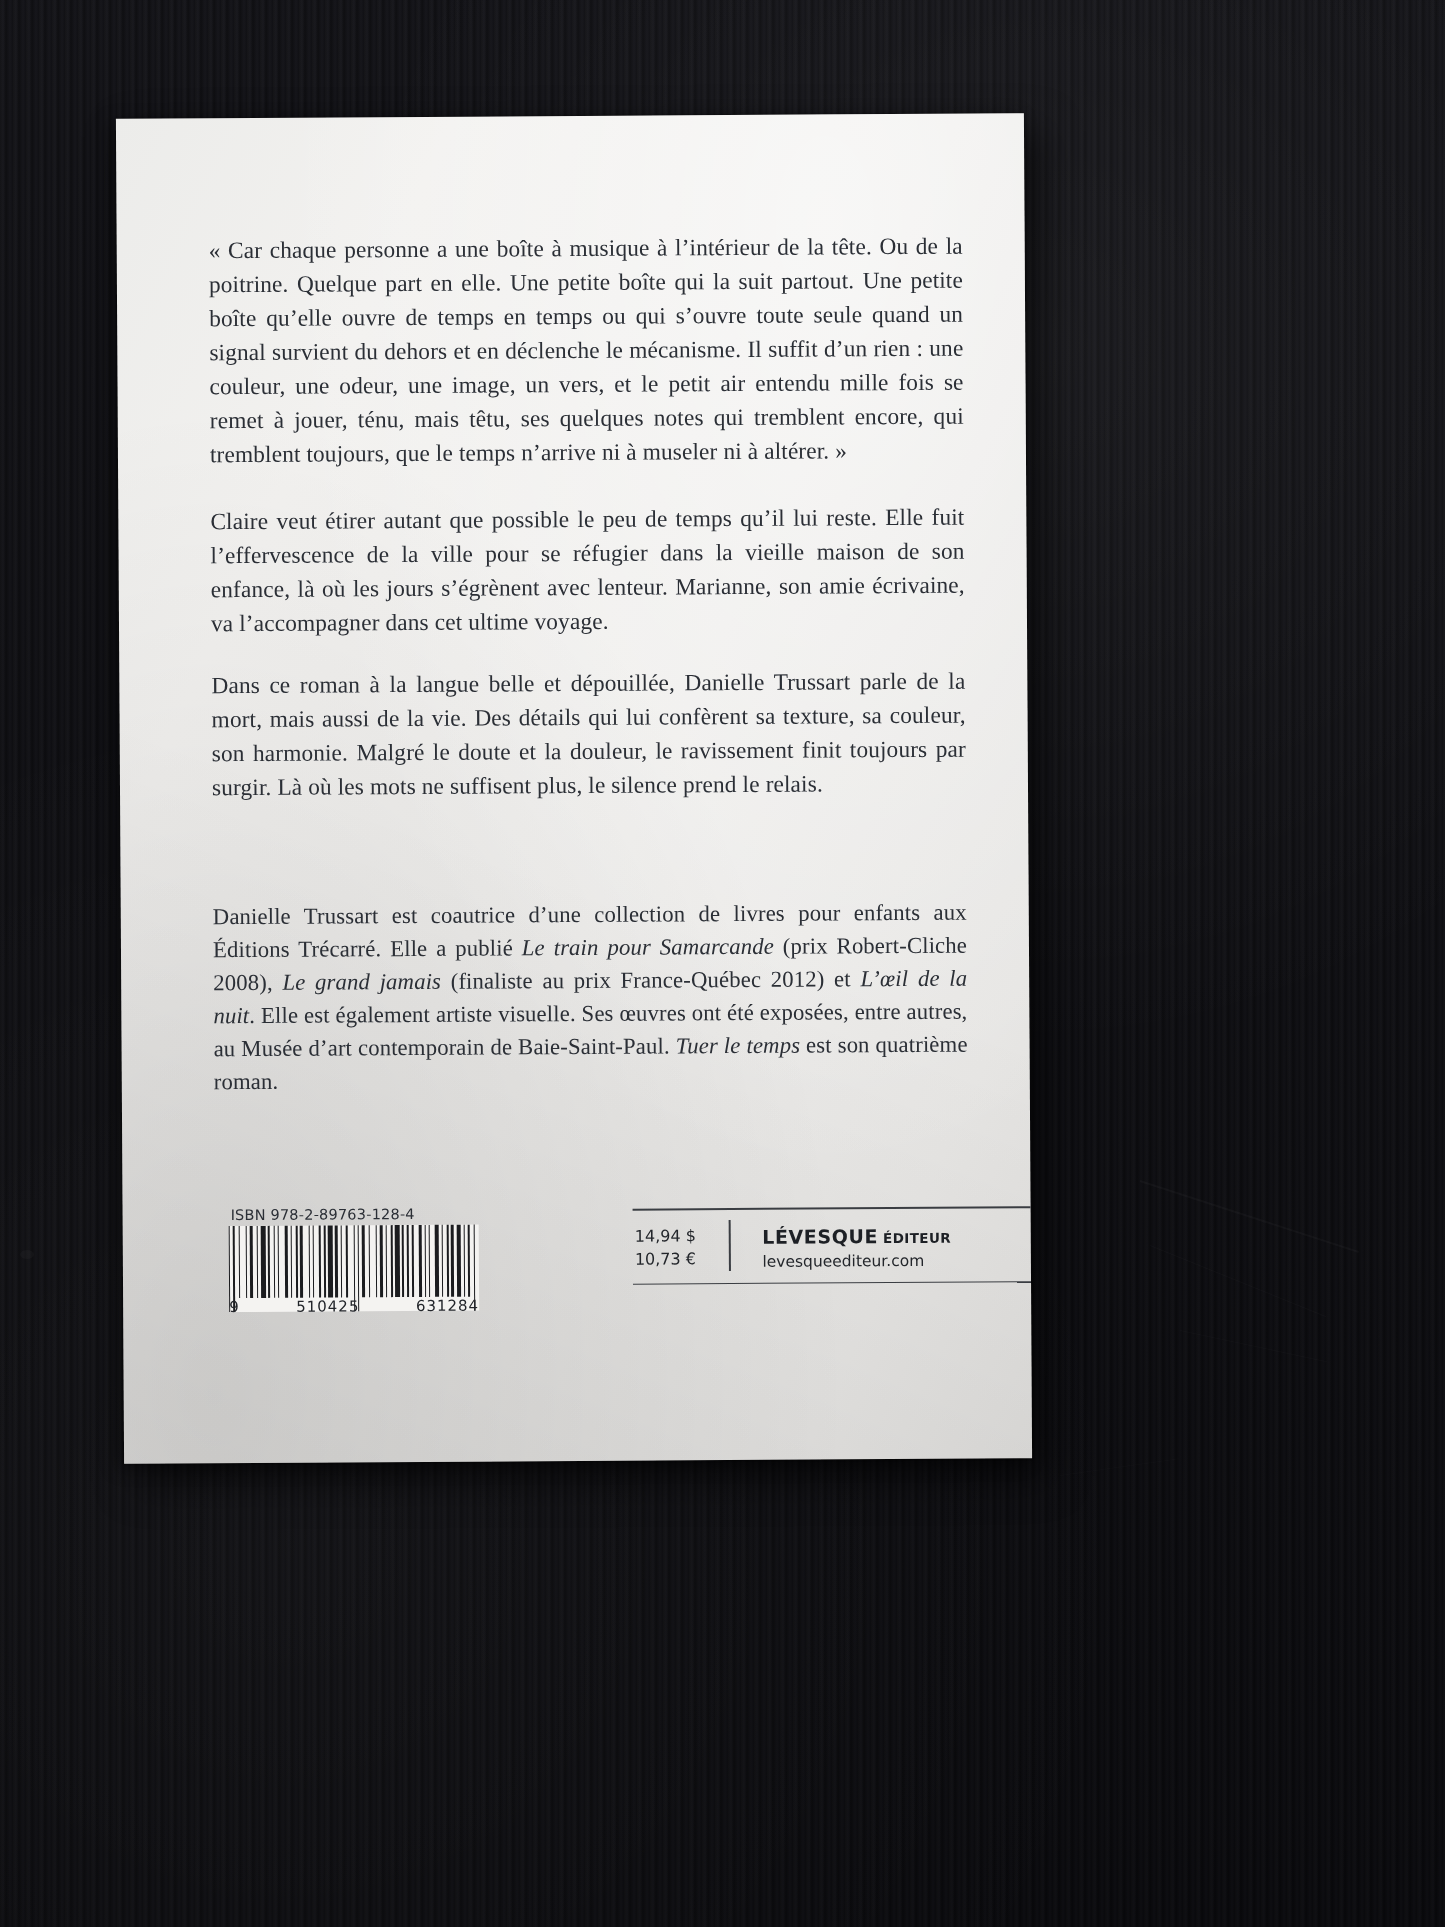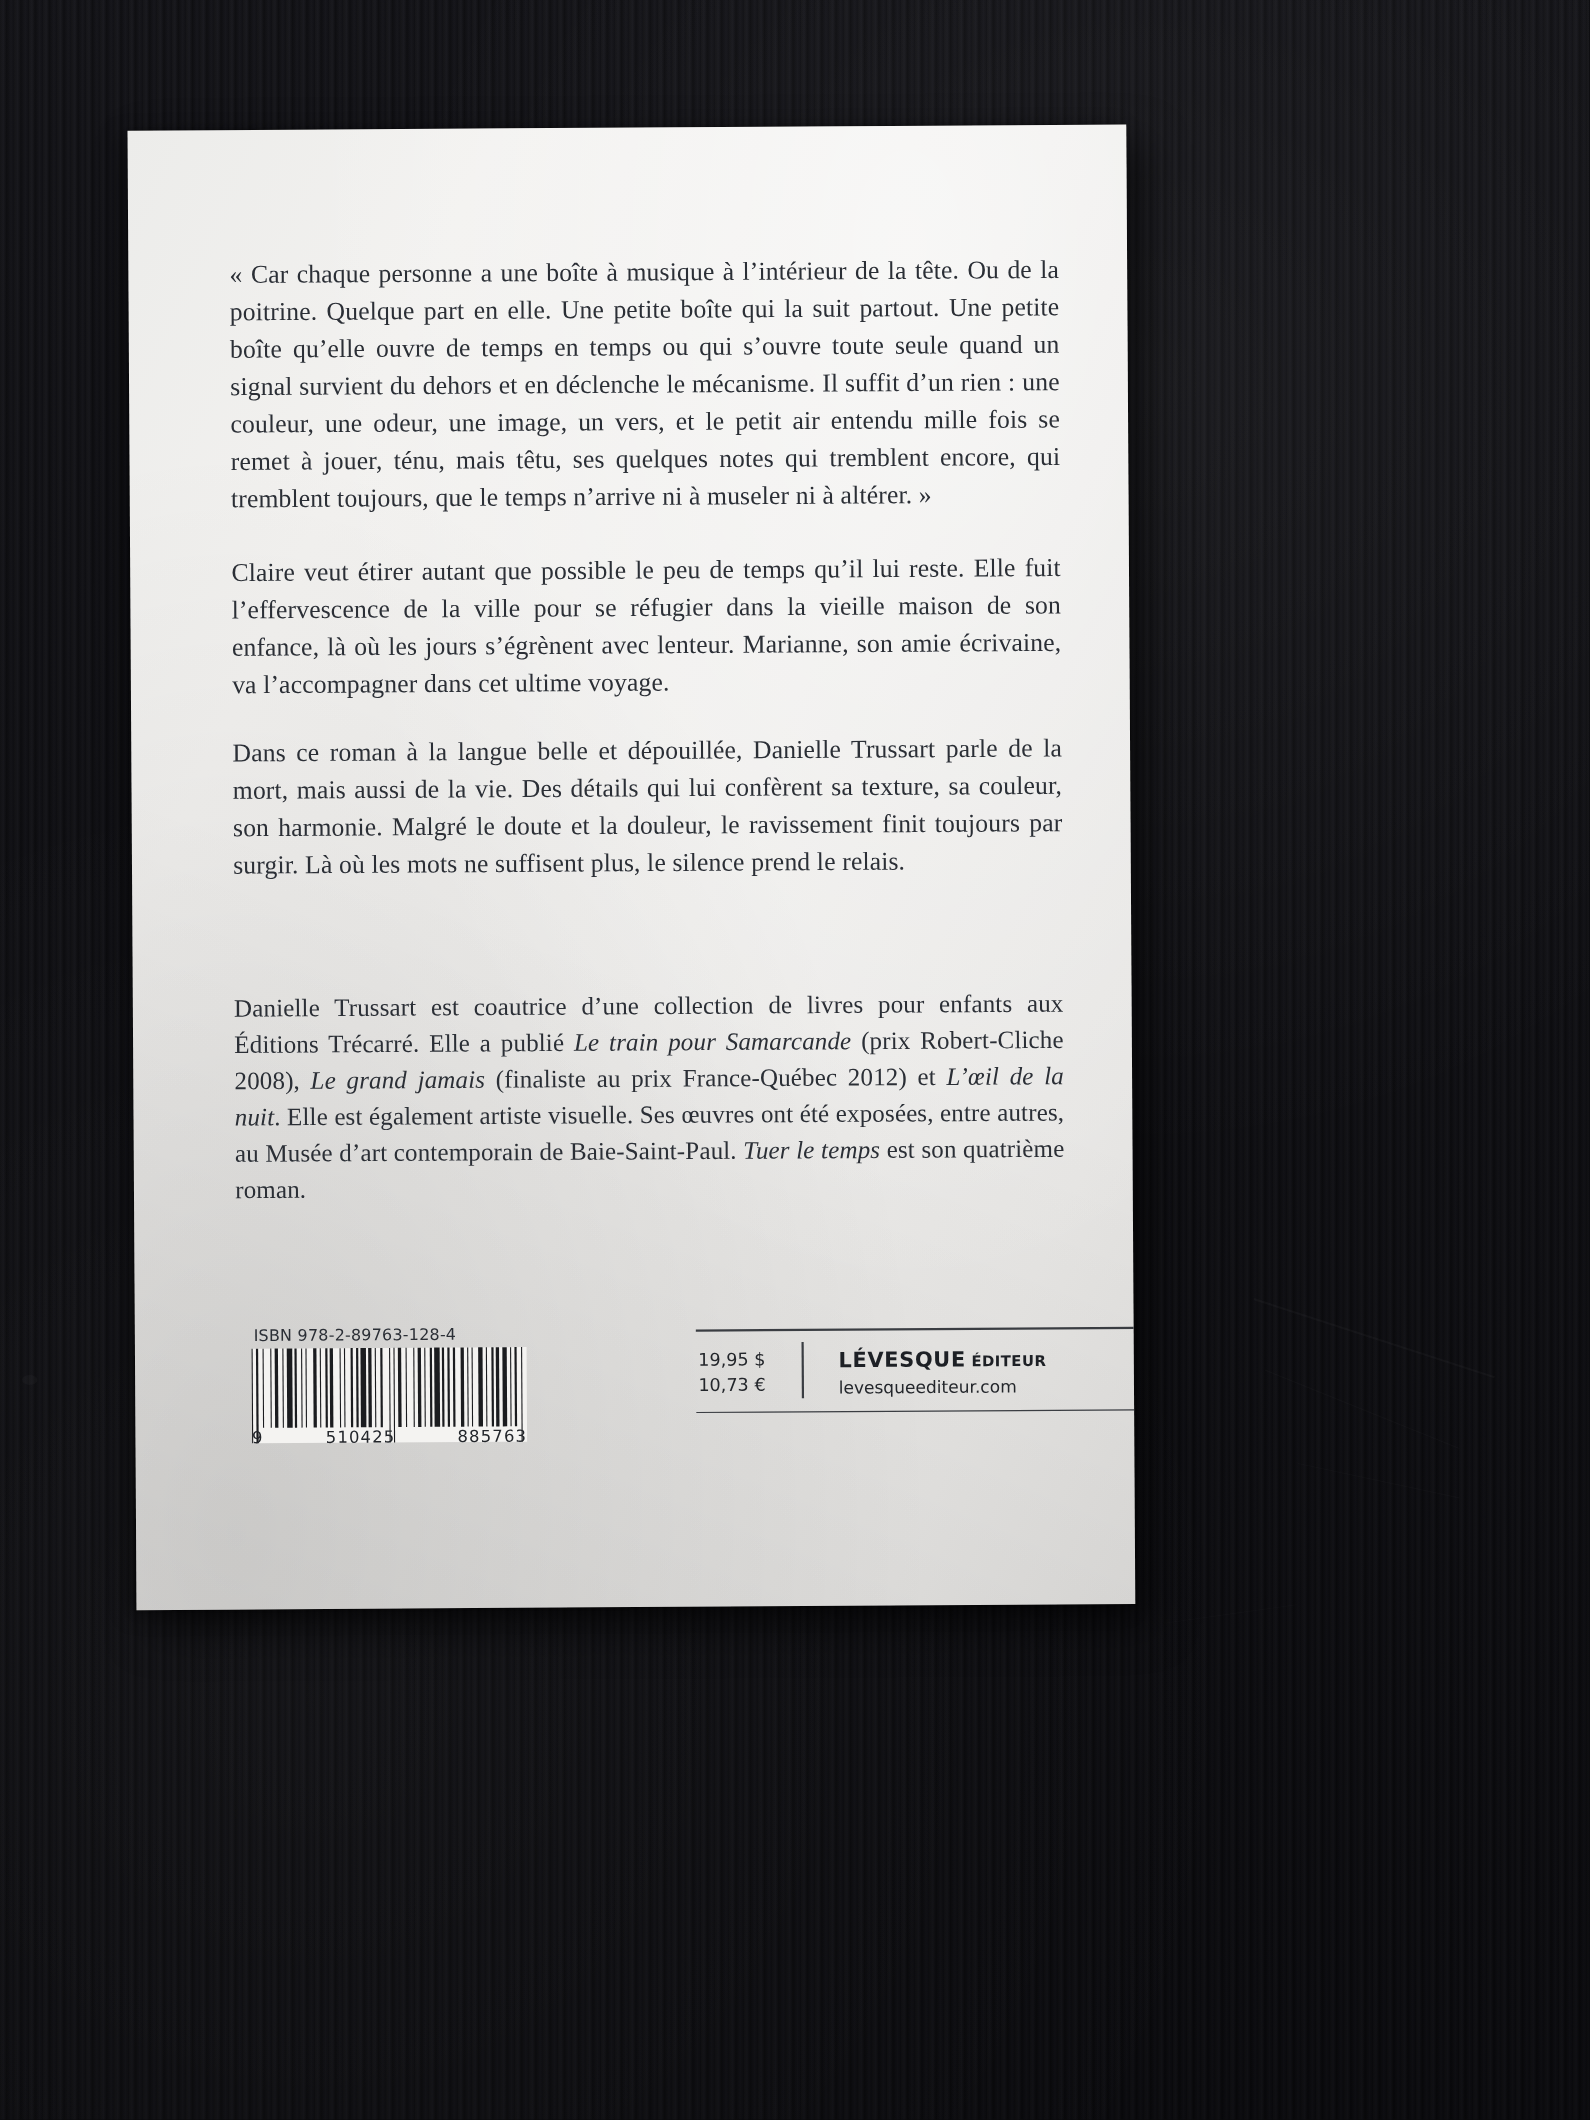--- a/index.html
+++ b/index.html
@@ -320,30 +320,30 @@
             <i style="width: 2.1px; margin-right: 0.6px; background: rgb(27, 28, 31); height: 72px; align-self: flex-start;"></i>
             <i style="width: 2.1px; margin-right: 0.6px; background: transparent; height: 72px; align-self: flex-start;"></i>
             <i style="width: 2.1px; margin-right: 0.6px; background: rgb(27, 28, 31); height: 72px; align-self: flex-start;"></i>
             <i style="width: 4.2px; margin-right: 0.6px; background: transparent; height: 86px; align-self: flex-start;"></i>
             <i style="width: 2.1px; margin-right: 0.6px; background: rgb(27, 28, 31); height: 86px; align-self: flex-start;"></i>
             <i style="width: 4.2px; margin-right: 0.6px; background: transparent; height: 86px; align-self: flex-start;"></i>
           </div>
         <div class="barcode-digits">
           <span>9</span>
           <span>510425</span>
-          <span>885763</span>
+          <span>631284</span>
         </div>
       </div>
     </div>
 
     <div class="pub-block">
       <div class="rule"></div>
       <div class="pub-row">
         <div class="prices">
-          <div>19,95 $</div>
+          <div>14,94 $</div>
           <div>10,73 €</div>
         </div>
         <div class="vrule"></div>
         <div class="publisher">
           <div class="pub-name"><span>LÉVESQUE</span><span class="sub">ÉDITEUR</span></div>
           <div class="pub-url">levesqueediteur.com</div>
         </div>
       </div>
       <div class="rule"></div>
     </div>

